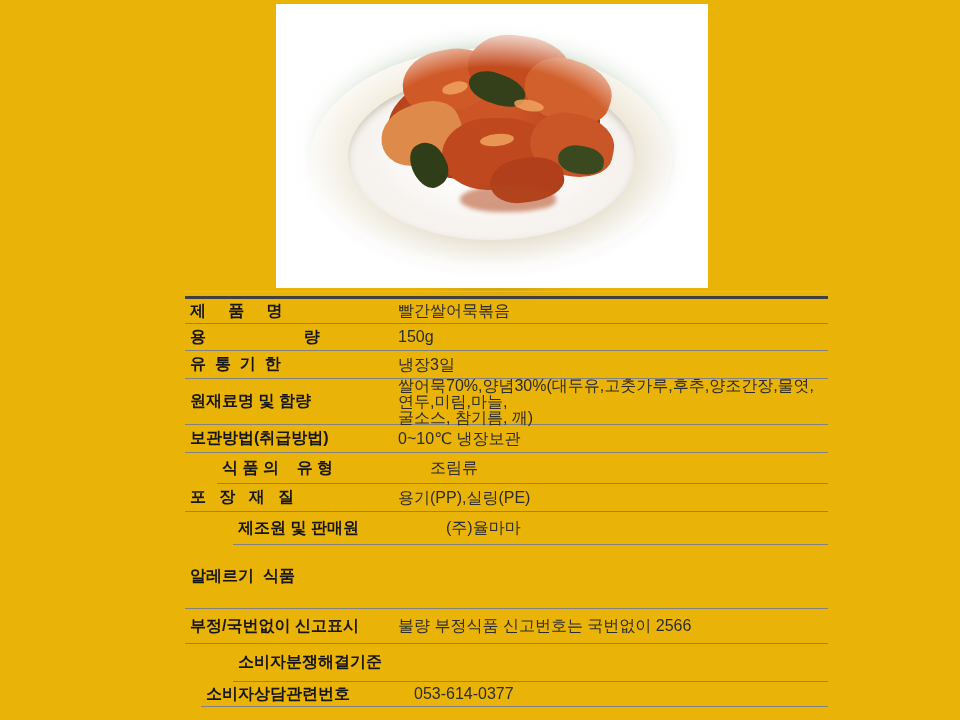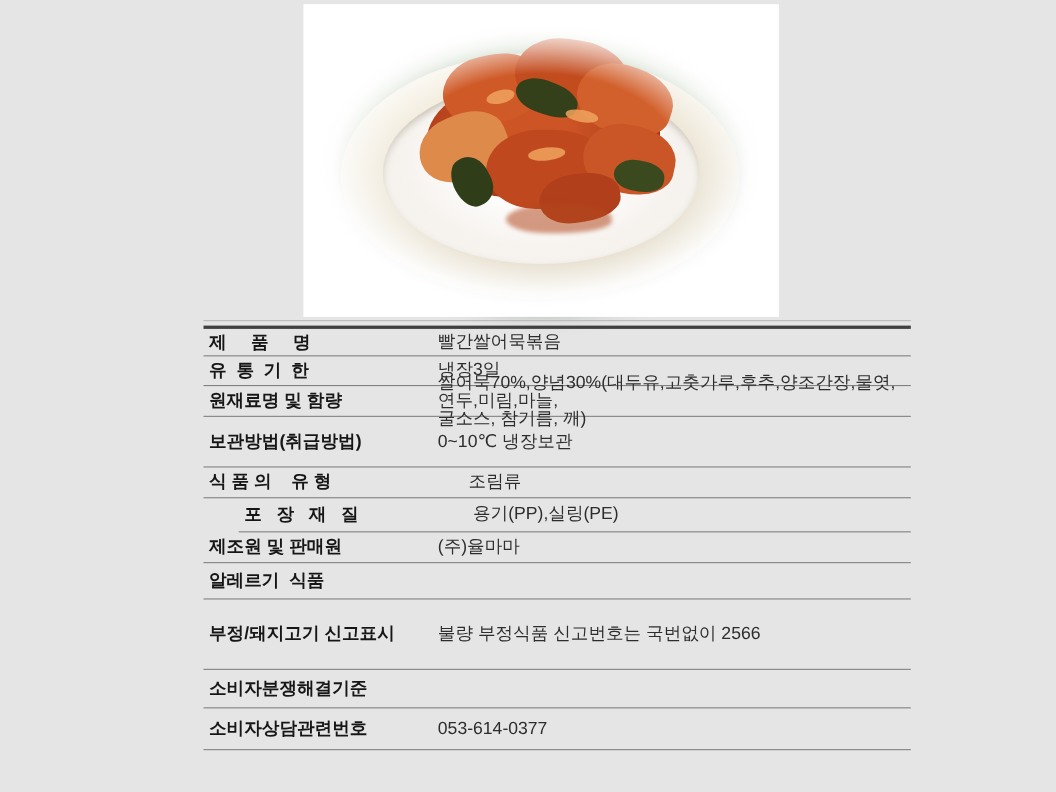--- a/index.html
+++ b/index.html
@@ -1,18 +1,18 @@
 <!DOCTYPE html>
 <html><head>
 <meta charset="utf-8">
 <style>
   * { margin:0; padding:0; box-sizing:border-box; }
   html,body { width:960px; height:720px; background:#fff; }
   body { font-family:"Liberation Sans","DejaVu Sans",sans-serif; }
-  .page { position:relative; width:960px; height:720px; background:#e5e5e5; overflow:hidden; }
+  .page { position:relative; width:960px; height:720px; background:#eab308; overflow:hidden; }
 
   
   .photo { position:absolute; left:276px; top:4px; width:432px; height:284px; }
   .cloth { position:absolute; inset:0;
     background:radial-gradient(ellipse 52% 49% at 50% 51%,
       #8fab94 0%, #9cb69e 34%, #a9bfa6 55%, #c9d7c4 72%, #eef2ea 85%, #ffffff 94%); }
   .plate-shadow { position:absolute; left:52px; top:80px; width:340px; height:200px;
     border-radius:50%; background:rgba(74,98,78,0.40); filter:blur(9px); }
   .plate { position:absolute; left:34px; top:44px; width:362px; height:224px; border-radius:50%;
     background:linear-gradient(168deg,#f7f2e6 8%,#ece4d2 45%,#d8cdb4 88%);
@@ -46,27 +46,27 @@
   
   .ptable { position:absolute; left:185px; top:296px; width:643px;
     border-top:3px solid #404040; }
   .ptable::before { content:""; position:absolute; left:0; right:0; top:-8px;
     border-top:1px solid #b9b9b9; }
   .prow { display:flex; align-items:center; border-bottom:1px solid #828282; }
   .prow:nth-of-type(1)  { height:25px; }
   .prow:nth-of-type(2)  { height:27px; }
   .prow:nth-of-type(3)  { height:28px; }
   .prow:nth-of-type(4)  { height:46px; }
-  .prow:nth-of-type(5)  { height:28px;gap:28px; }
+  .prow:nth-of-type(5)  { height:28px; }
   .prow:nth-of-type(6)  { height:31px;margin-left:32px; }
   .prow:nth-of-type(7)  { height:28px;justify-content:space-between; }
-  .prow:nth-of-type(8)  { height:33px; }
+  .prow:nth-of-type(8)  { height:33px;margin-left:48px; }
   .prow:nth-of-type(9)  { height:64px; }
   .prow:nth-of-type(10) { height:35px; }
-  .prow:nth-of-type(11) { height:38px; }
+  .prow:nth-of-type(11) { height:38px;margin-left:48px; }
   .prow:nth-of-type(12) { height:25px;margin-left:16px; }
   .plabel { width:213px; padding-left:5px; font-size:16px; font-weight:bold; color:#161616;
     white-space:pre; overflow:hidden; }
   .pvalue { flex:1; font-size:16px; line-height:16px; color:#2d2d2d;
     white-space:pre-line; padding-right:4px; }
 </style>
 </head>
 <body>
 
 <div class="page">
@@ -95,20 +95,24 @@
     </div>
     <div class="vignette"></div>
   </div>
 
   <div class="ptable">
       <div class="prow">
       <div class="plabel">제     품     명</div>
       <div class="pvalue">빨간쌀어묵볶음</div>
     </div>
       <div class="prow">
+      <div class="plabel">용                      량</div>
+      <div class="pvalue">150g</div>
+    </div>
+      <div class="prow">
       <div class="plabel">유  통  기  한</div>
       <div class="pvalue">냉장3일</div>
     </div>
       <div class="prow">
       <div class="plabel">원재료명 및 함량</div>
       <div class="pvalue">쌀어묵70%,양념30%(대두유,고춧가루,후추,양조간장,물엿,연두,미림,마늘,
 굴소스, 참기름, 깨)</div>
     </div>
       <div class="prow">
       <div class="plabel">보관방법(취급방법)</div>
@@ -123,21 +127,21 @@
       <div class="pvalue">용기(PP),실링(PE)</div>
     </div>
       <div class="prow">
       <div class="plabel">제조원 및 판매원</div>
       <div class="pvalue">(주)율마마</div>
     </div>
       <div class="prow">
       <div class="plabel">알레르기  식품</div>
     </div>
       <div class="prow">
-      <div class="plabel">부정/돼지고기 신고표시</div>
+      <div class="plabel">부정/국번없이 신고표시</div>
       <div class="pvalue">불량 부정식품 신고번호는 국번없이 2566</div>
     </div>
       <div class="prow">
       <div class="plabel">소비자분쟁해결기준</div>
     </div>
       <div class="prow">
       <div class="plabel">소비자상담관련번호</div>
       <div class="pvalue">053-614-0377</div>
     </div>
     </div>

